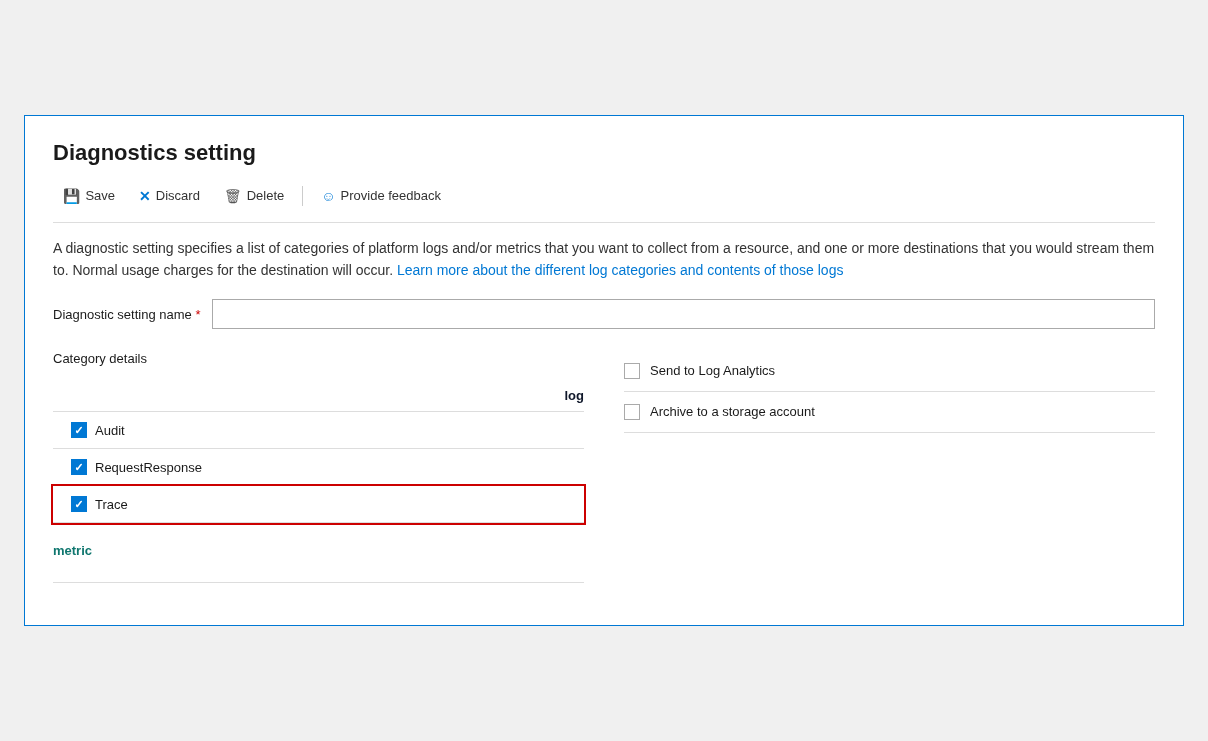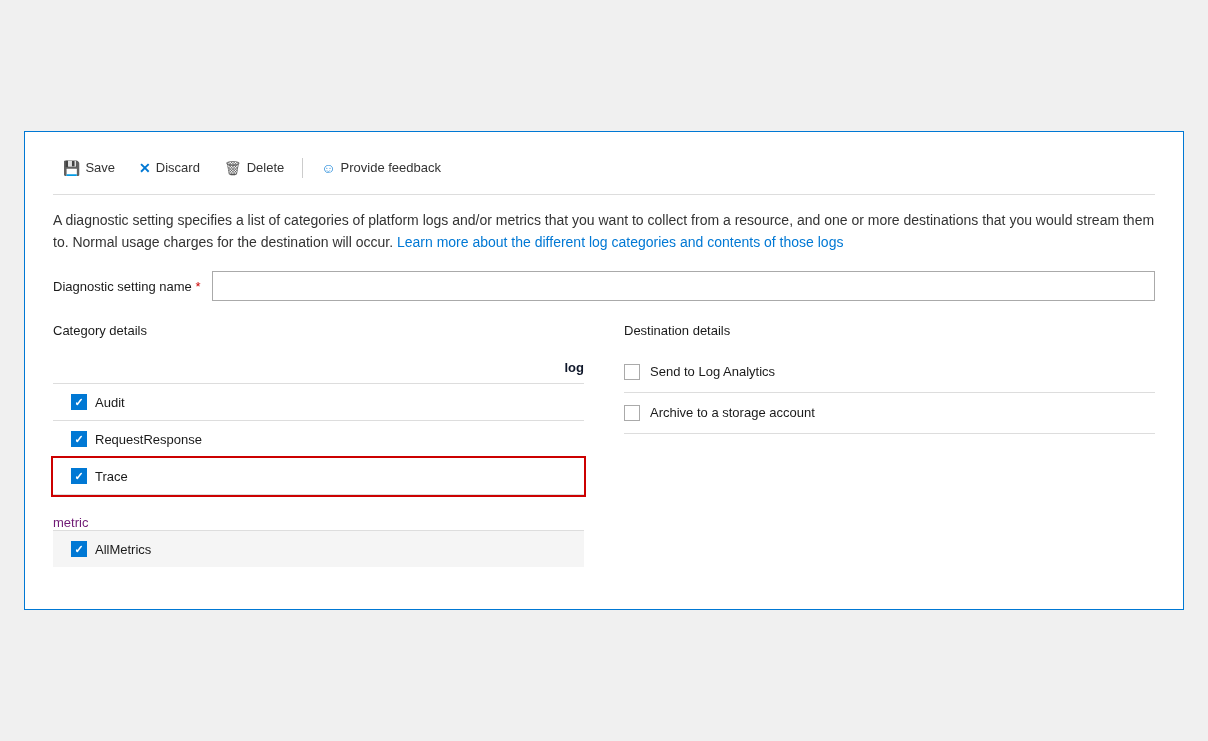--- a/index.html
+++ b/index.html
@@ -151,32 +151,33 @@
       outline: 2px solid #c00;
       outline-offset: 0;
       display: flex;
       align-items: flex-end;
       gap: 8px;
       padding: 10px 0 10px 18px;
       border-bottom: 1px solid #ddd;
     }
     .metric-group-label {
       font-size: 13px;
-      font-weight: 400;
-      color: #701a75;
-      padding: 10px 0 0 0;
+      font-weight: 700;
+      color: #0f766e;
+      padding: 10px 0 24px 0;
       border-bottom: 1px solid #ddd;
       margin-top: 4px;
     }
   </style>
 </head>
 <body>
 
 <div class="page-container">
 
+  <div class="page-title">Diagnostics setting</div>
 
   <div class="toolbar">
     <button class="toolbar-btn">
       <span class="icon">💾</span>
       <span>Save</span>
     </button>
     <button class="toolbar-btn">
       <span class="icon" style="color:#0078d4;font-weight:bold;">✕</span>
       <span>Discard</span>
     </button>
@@ -223,29 +224,24 @@
         </div>
 
         <div class="trace-wrapper">
           <span class="checkbox-checked"></span>
           <span class="item-label">Trace</span>
         </div>
       </div>
 
       <div class="category-section">
         <div class="metric-group-label">metric</div>
-        <div class="metric-item">
-          <span class="checkbox-checked"></span>
-          <span class="item-label">AllMetrics</span>
-        </div>
       </div>
     </div>
 
     <div class="right-col">
-      <div class="section-header">Destination details</div>
 
       <div class="dest-item">
         <span class="checkbox-unchecked"></span>
         <span class="item-label">Send to Log Analytics</span>
       </div>
 
       <div class="dest-item">
         <span class="checkbox-unchecked"></span>
         <span class="item-label">Archive to a storage account</span>
       </div>

